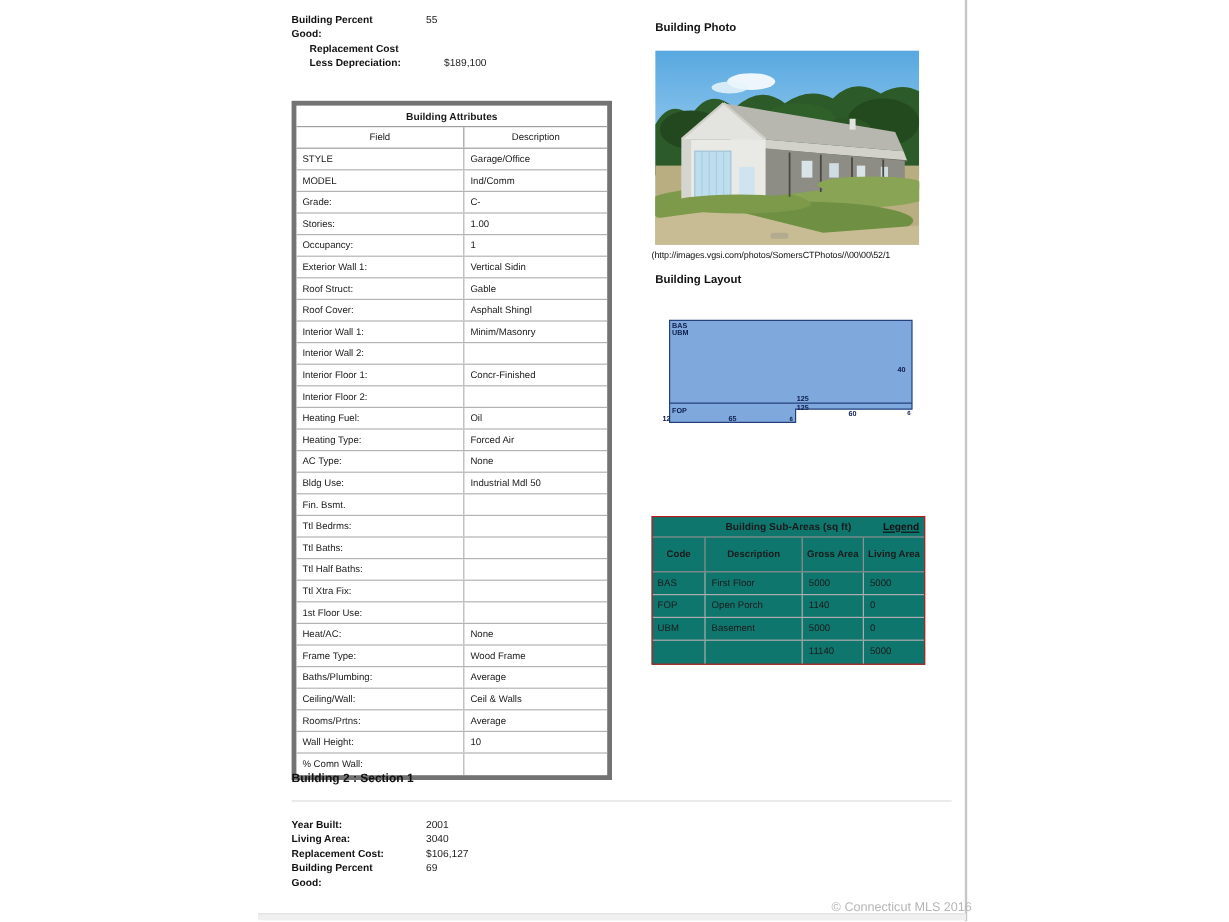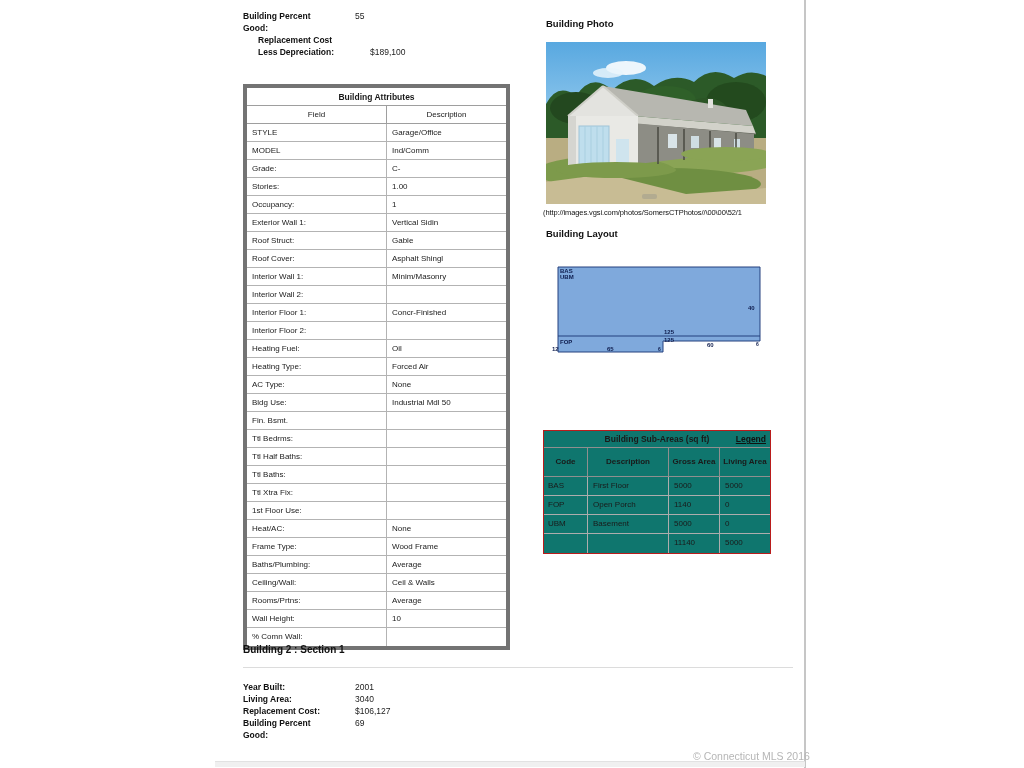--- a/index.html
+++ b/index.html
@@ -141,25 +141,25 @@
       </div>
     <div class="ar">
         <div class="af">Fin. Bsmt.</div>
         <div class="ad"></div>
       </div>
     <div class="ar">
         <div class="af">Ttl Bedrms:</div>
         <div class="ad"></div>
       </div>
     <div class="ar">
+        <div class="af">Ttl Baths:</div>
+        <div class="ad"></div>
+      </div>
+    <div class="ar">
         <div class="af">Ttl Half Baths:</div>
-        <div class="ad"></div>
-      </div>
-    <div class="ar">
-        <div class="af">Ttl Baths:</div>
         <div class="ad"></div>
       </div>
     <div class="ar">
         <div class="af">Ttl Xtra Fix:</div>
         <div class="ad"></div>
       </div>
     <div class="ar">
         <div class="af">1st Floor Use:</div>
         <div class="ad"></div>
       </div>

